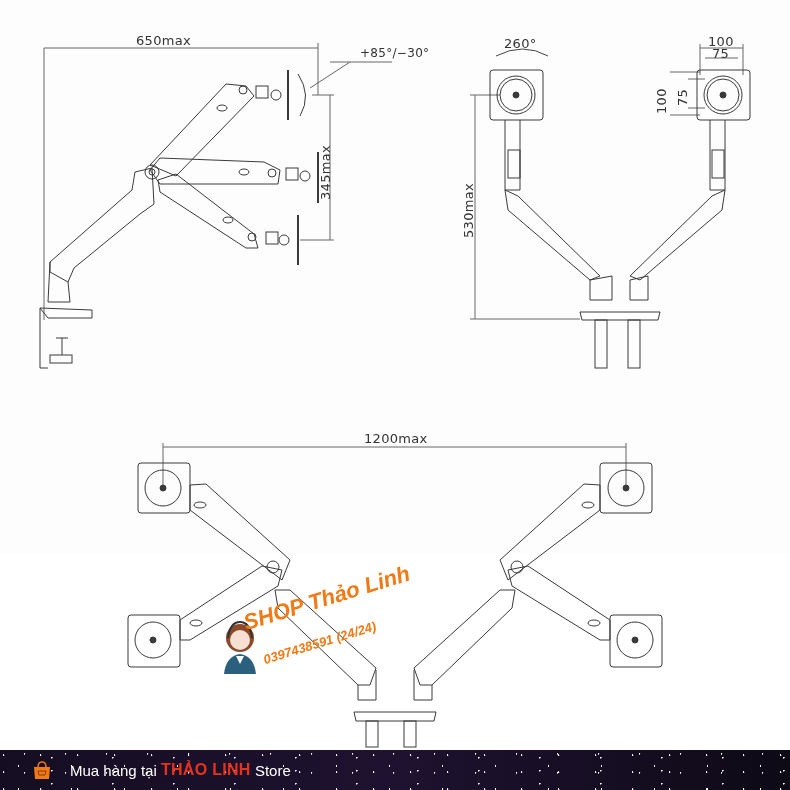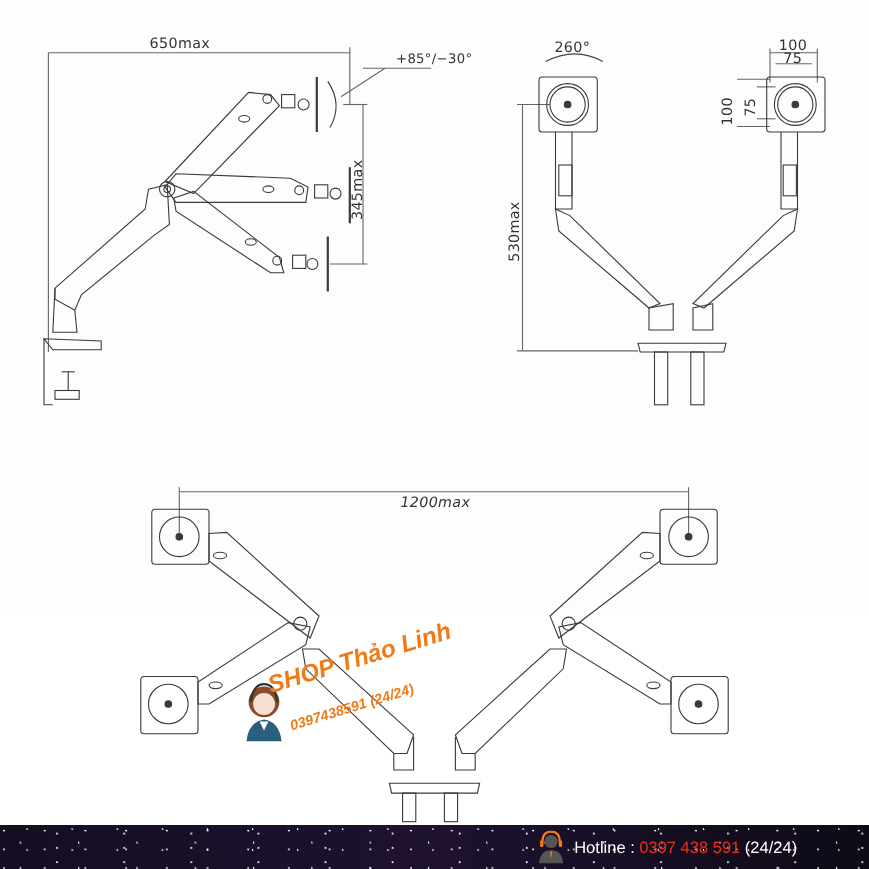--- a/index.html
+++ b/index.html
@@ -162,42 +162,39 @@
 
   <div class="dim" style="left:136px;top:33px;">650max</div>
   <div class="dim" style="left:332px;top:46px;font-size:12px;margin-left:28px;">+85°/−30°</div>
   <div class="dim vert" style="left:318px;top:200px;transform:rotate(-90deg);">345max</div>
   <div class="dim" style="left:504px;top:36px;">260°</div>
   <div class="dim vert" style="left:461px;top:238px;transform:rotate(-90deg);">530max</div>
   <div class="dim" style="left:708px;top:34px;">100</div>
   <div class="dim" style="left:712px;top:46px;">75</div>
   <div class="dim vert" style="left:654px;top:114px;transform:rotate(-90deg);">100</div>
   <div class="dim vert" style="left:675px;top:106px;transform:rotate(-90deg);">75</div>
-  <div class="dim" style="left:364px;top:450px;font-style:italic;">1200max</div>
+  <div class="dim" style="left:364px;top:431px;">1200max</div>
 
   <div class="watermark">
     <svg width="44" height="56" viewBox="0 0 44 56" style="position:absolute;left:0;top:30px;">
       <circle cx="22" cy="20" r="14" fill="#8a4a2a"></circle>
       <circle cx="22" cy="22" r="10" fill="#f6e0d2"></circle>
       <path d="M6 56 Q8 38 22 36 Q36 38 38 56 Z" fill="#2b5f7e"></path>
       <path d="M18 38 L22 46 L26 38 Z" fill="#fff"></path>
       <path d="M10 20 Q12 4 22 4 Q32 4 34 20" stroke="#333" stroke-width="2" fill="none"></path>
     </svg>
     <div class="wm-title">SHOP Thảo Linh</div>
     <div class="wm-phone">0397438591 (24/24)</div>
   </div>
 </div>
 
 <div class="footer">
-  <div class="footer-right">
-    <svg class="agent-icon" viewBox="0 0 26 30">
-      <circle cx="13" cy="10" r="6" fill="#555"></circle>
-      <path d="M2 30 Q3 18 13 18 Q23 18 24 30 Z" fill="#555"></path>
-      <path d="M5 11 Q5 1 13 1 Q21 1 21 11" stroke="#f07a16" stroke-width="2" fill="none"></path>
-      <rect x="3" y="9" width="3" height="6" rx="1" fill="#f07a16"></rect>
-      <rect x="20" y="9" width="3" height="6" rx="1" fill="#f07a16"></rect>
-      <path d="M12 19 L13 26 L14 19 Z" fill="#f07a16"></path>
+  <div class="footer-left">
+    <svg class="bag-icon" viewBox="0 0 20 20">
+      <path d="M6 7 Q6 2 10 2 Q14 2 14 7" stroke="#f07a16" stroke-width="1.5" fill="none"></path>
+      <path d="M2 7 L18 7 L17 19 L3 19 Z" fill="#f07a16"></path>
+      <path d="M6 11 L14 11 L13 15 L7 15 Z" fill="none" stroke="#8a3a08" stroke-width="1"></path>
     </svg>
-    <span class="ft-text">Hotline : </span>
-    <span class="ft-phone">0397 438 591</span>
-    <span class="ft-text"> (24/24)</span>
+    <span class="ft-text">Mua hàng tại </span>
+    <span class="ft-brand">THẢO LINH</span>
+    <span class="ft-text"> Store</span>
   </div>
 </div>
 
 </body></html>

